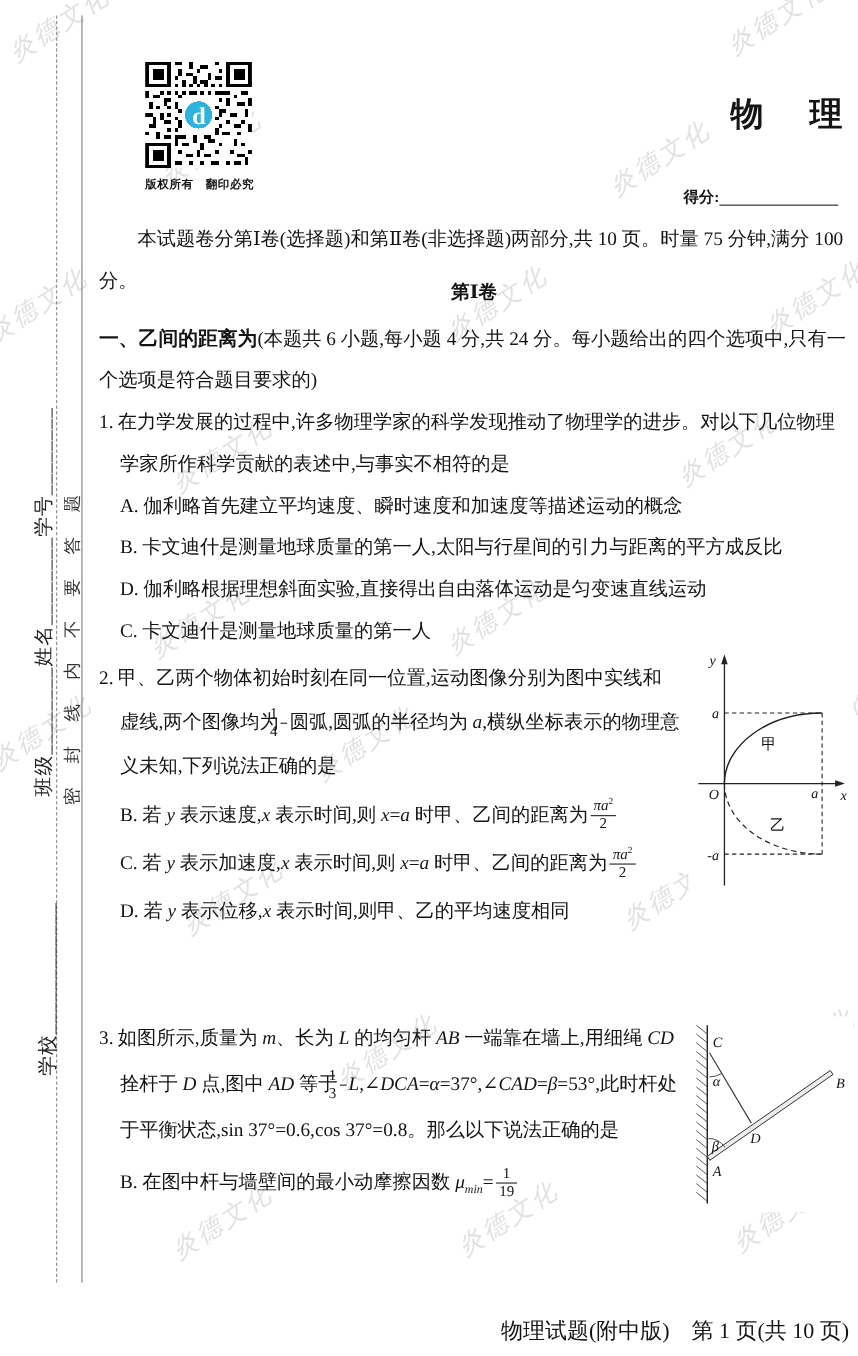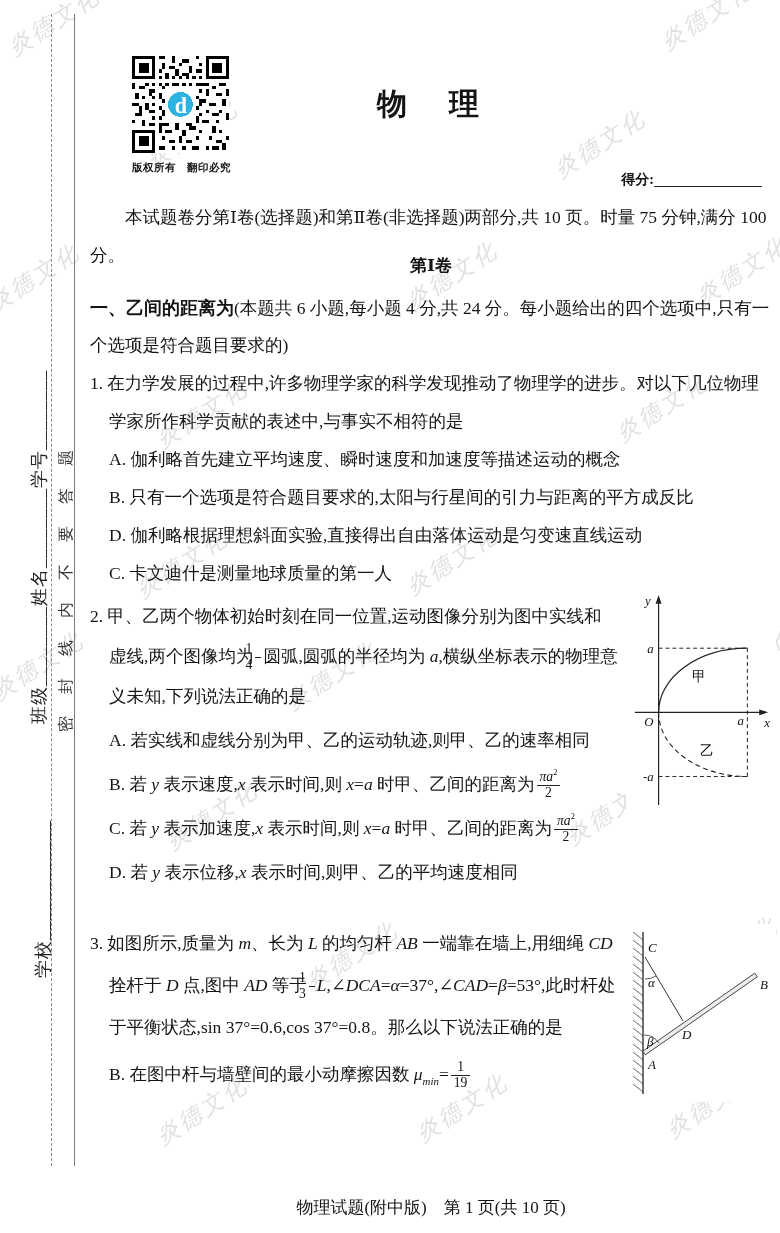--- a/index.html
+++ b/index.html
@@ -18,21 +18,21 @@
   .side-seal{left:56px;top:732px;font-size:16px;letter-spacing:22px;color:#333;}
 
   
   .content{position:absolute;left:90px;top:0;width:682px;height:1233px;z-index:2;font-size:17.5px;}
   .content p{margin:0;}
 
   .title-line{position:absolute;top:20px;left:0;width:100%;text-align:center;font-size:21px;white-space:nowrap;}
   .series{font-weight:900;font-size:23px;letter-spacing:1px;}
   .qr-block{position:absolute;left:42px;top:56px;width:97px;text-align:center;}
   .qr-caption{font-size:10.5px;font-weight:bold;margin-top:3px;white-space:nowrap;letter-spacing:0.5px;}
-  .subject{position:absolute;top:84px;left:0;width:100%;text-align:center;font-size:30px;font-weight:bold;letter-spacing:6px;}
+  .subject{position:absolute;top:84px;left:0;width:100%;text-align:right;font-size:30px;font-weight:bold;letter-spacing:6px;}
   .score-line{position:absolute;top:168px;right:10px;font-size:14px;font-weight:bold;}
   .score-blank{display:inline-block;width:108px;border-bottom:1.6px solid #222;height:18px;vertical-align:-3px;}
 
   .intro{position:absolute;top:198px;left:0;width:100%;line-height:38px;text-indent:2em;}
   .part-title{position:absolute;top:254px;left:0;width:100%;text-align:center;font-weight:bold;font-size:17px;}
   .section-head{position:absolute;top:290px;left:0;width:100%;line-height:37px;}
   .section-head b{font-size:18px;}
 
   .question{position:absolute;left:0;width:682px;}
   .q1{top:364px;}
@@ -51,21 +51,21 @@
   sup{font-size:0.62em;}
 
   .frac{display:inline-block;vertical-align:-0.52em;text-align:center;line-height:1.05;font-size:0.78em;margin:0 2px;}
   .fnum{display:block;padding:0 3px 1px;}
   .fden{display:block;border-top:1.3px solid #222;padding:0 3px;}
 
   .fig{float:right;background:#fff;}
   .fig-q2{width:150px;height:222px;margin:-6px -4px 4px 8px;}
   .fig-q3{width:153px;height:178px;margin:2px -4px 4px 6px;}
 
-  .footer{position:absolute;top:1196px;left:0;width:100%;text-align:center;font-size:17px;z-index:2;}
+  .footer{position:absolute;top:1196px;left:0;width:100%;text-align:right;font-size:20px;z-index:2;}
 
   svg text{font-family:"Liberation Serif","DejaVu Serif",serif;}
   .svg-var{font-style:italic;font-size:13px;fill:#111;}
   .svg-cjk{font-size:14px;fill:#111;}
 </style>
 </head>
 <body>
 
 <div class="page">
 
@@ -137,21 +137,21 @@
 
     <p class="intro">本试题卷分第Ⅰ卷(选择题)和第Ⅱ卷(非选择题)两部分,共 10 页。时量 75 分钟,满分 100 分。</p>
 
     <div class="part-title">第Ⅰ卷</div>
 
     <p class="section-head"><b>一、乙间的距离为</b><span>(本题共 6 小题,每小题 4 分,共 24 分。每小题给出的四个选项中,只有一个选项是符合题目要求的)</span></p>
 
     <div class="question q1">
       <p class="stem"><span class="qnum">1.</span><span>在力学发展的过程中,许多物理学家的科学发现推动了物理学的进步。对以下几位物理学家所作科学贡献的表述中,与事实不相符的是</span></p>
       <p class="opt">A. 伽利略首先建立平均速度、瞬时速度和加速度等描述运动的概念</p>
-      <p class="opt">B. 只有一个选项是符合题目要求的,太阳与行星间的引力与距离的平方成反比</p>
+      <p class="opt">B. 卡文迪什是测量地球质量的第一人,太阳与行星间的引力与距离的平方成反比</p>
       <p class="opt">D. 伽利略根据理想斜面实验,直接得出自由落体运动是匀变速直线运动</p>
       <p class="opt">C. 卡文迪什是测量地球质量的第一人</p>
     </div>
 
     <div class="question q2">
       <div class="fig fig-q2">
         <svg width="150" height="222" viewBox="0 0 150 225">
           <g stroke="#222" stroke-width="1.2" fill="none">
             <line x1="32" y1="10" x2="32" y2="218"></line>
             <line x1="8" y1="124" x2="140" y2="124"></line>
@@ -169,21 +169,20 @@
           <text x="139" y="139" class="svg-var">x</text>
           <text x="27" y="138" text-anchor="end" class="svg-var">O</text>
           <text x="27" y="64" text-anchor="end" class="svg-var">a</text>
           <text x="112" y="137" class="svg-var">a</text>
           <text x="27" y="194" text-anchor="end" class="svg-var">-a</text>
           <text x="66" y="92" class="svg-cjk">甲</text>
           <text x="74" y="167" class="svg-cjk">乙</text>
         </svg>
       </div>
       <p class="stem"><span class="qnum">2.</span><span>甲、乙两个物体初始时刻在同一位置,运动图像分别为图中实线和虚线,两个图像均为<span class="frac"><span class="fnum">1</span><span class="fden">4</span></span>圆弧,圆弧的半径均为 <i>a</i>,横纵坐标表示的物理意义未知,下列说法正确的是</span></p>
-      <p class="opt">A. 若实线和虚线分别为甲、乙的运动轨迹,则甲、乙的速率相同</p>
       <p class="opt">B. 若 <i>y</i> 表示速度,<i>x</i> 表示时间,则 <i>x</i>=<i>a</i> 时甲、乙间的距离为<span class="frac"><span class="fnum"><i>πa</i><sup>2</sup></span><span class="fden">2</span></span></p>
       <p class="opt">C. 若 <i>y</i> 表示加速度,<i>x</i> 表示时间,则 <i>x</i>=<i>a</i> 时甲、乙间的距离为<span class="frac"><span class="fnum"><i>πa</i><sup>2</sup></span><span class="fden">2</span></span></p>
       <p class="opt">D. 若 <i>y</i> 表示位移,<i>x</i> 表示时间,则甲、乙的平均速度相同</p>
     </div>
 
     <div class="question q3">
       <div class="fig fig-q3">
         <svg width="153" height="178" viewBox="0 0 153 178">
           <line x1="20" y1="8" x2="20" y2="170" stroke="#222" stroke-width="1.3"></line>
           <path d="M20 16l-10 -8m10 16l-10 -8m10 16l-10 -8m10 16l-10 -8m10 16l-10 -8m10 16l-10 -8m10 16l-10 -8m10 16l-10 -8m10 16l-10 -8m10 16l-10 -8m10 16l-10 -8m10 16l-10 -8m10 16l-10 -8m10 16l-10 -8m10 16l-10 -8m10 16l-10 -8m10 16l-10 -8m10 16l-10 -8m10 16l-10 -8m10 16l-10 -8" stroke="#444" stroke-width="0.8" fill="none"></path>

